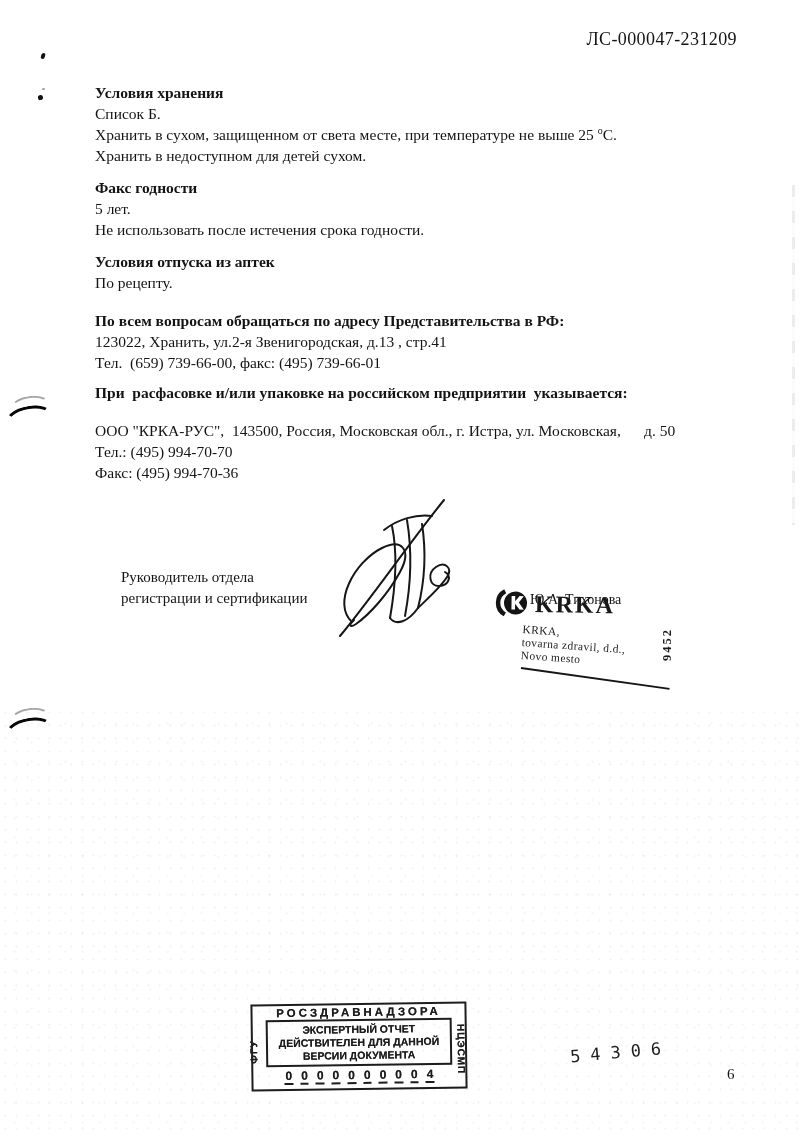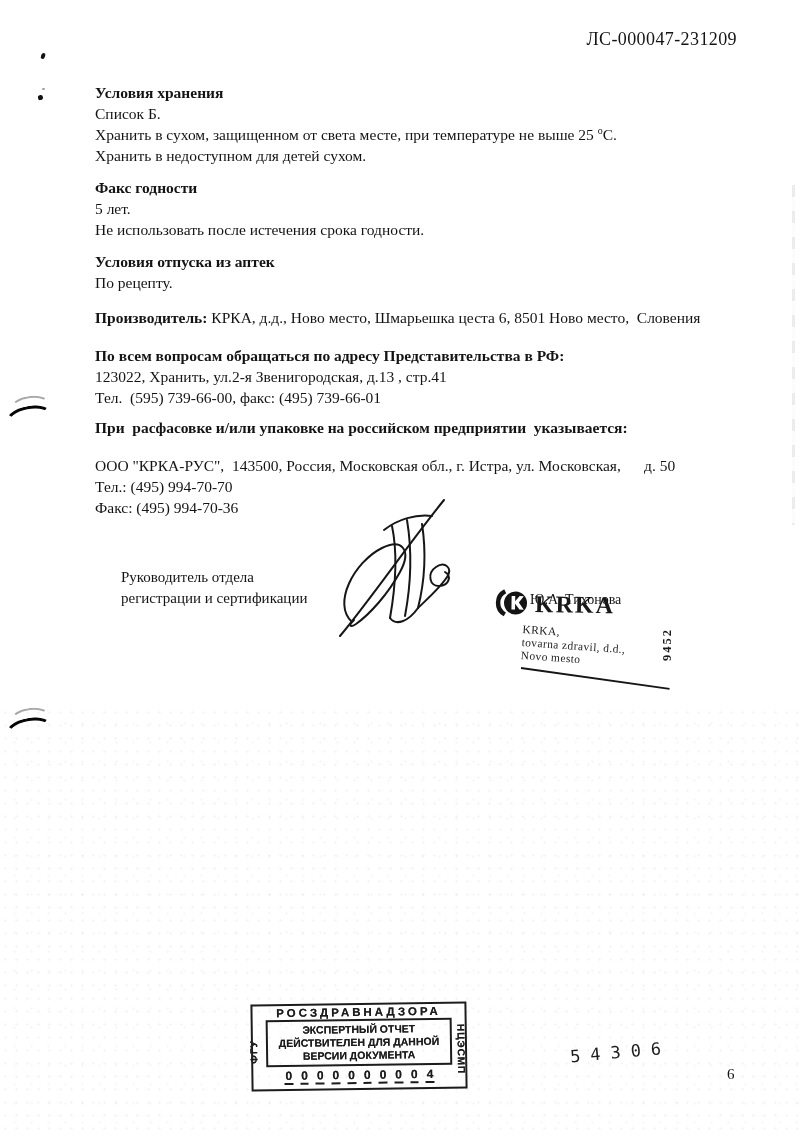--- a/index.html
+++ b/index.html
@@ -141,28 +141,25 @@
       <div class="line sec-title">Факс годности</div>
       <div class="line">5 лет.</div>
       <div class="line">Не использовать после истечения срока годности.</div>
     </div>
 
     <div class="m-dispense">
       <div class="line sec-title">Условия отпуска из аптек</div>
       <div class="line">По рецепту.</div>
     </div>
 
-    <div class="m-manuf">
-      <div class="line"><b>Производитель:</b><span> КРКА, д.д., Ново место, Шмарьешка цеста 6, 8501 Ново место,  Словения</span></div>
-    </div>
 
     <div class="m-repr">
       <div class="line sec-title">По всем вопросам обращаться по адресу Представительства в РФ:</div>
       <div class="line">123022, Хранить, ул.2-я Звенигородская, д.13 , стр.41</div>
-      <div class="line">Тел.  (595) 739-66-00, факс: (495) 739-66-01</div>
+      <div class="line">Тел.  (659) 739-66-00, факс: (495) 739-66-01</div>
     </div>
 
     <div class="m-pack">
       <div class="line sec-title">При  расфасовке и/или упаковке на российском предприятии  указывается:</div>
       <div class="m-pack-body">
         <div class="line">ООО "КРКА-РУС",  143500, Россия, Московская обл., г. Истра, ул. Московская,      д. 50</div>
         <div class="line">Тел.: (495) 994-70-70</div>
         <div class="line">Факс: (495) 994-70-36</div>
       </div>
     </div>

